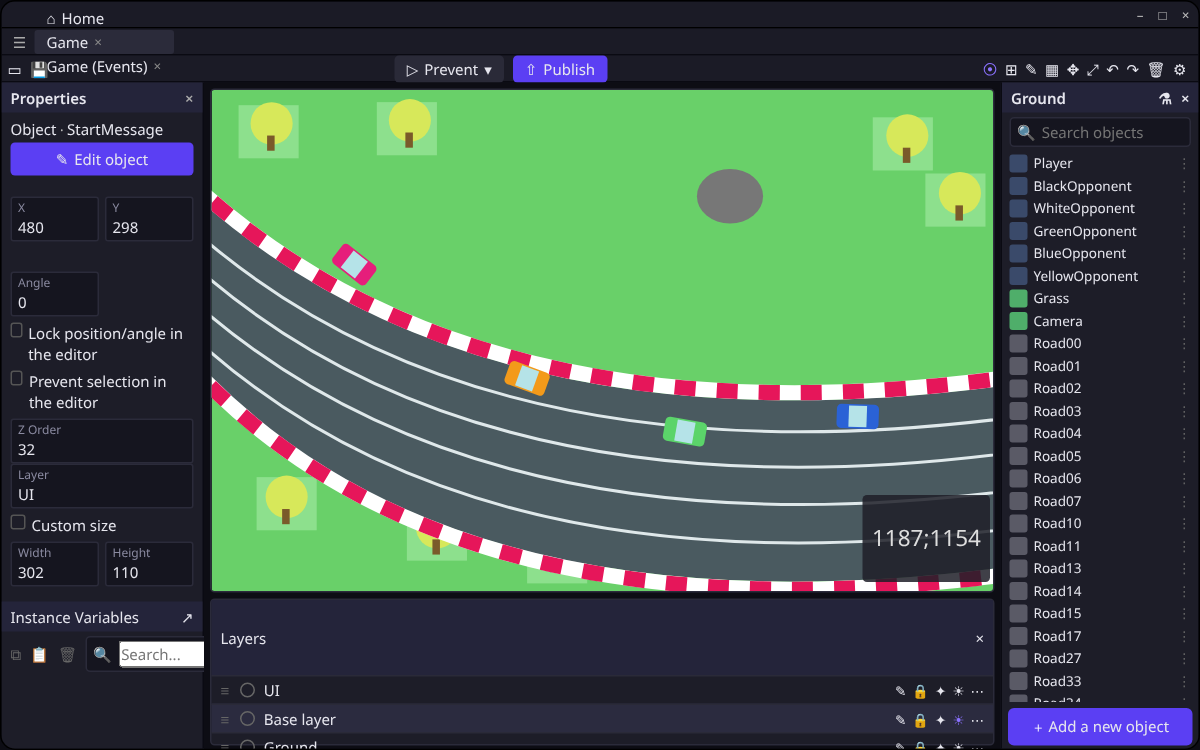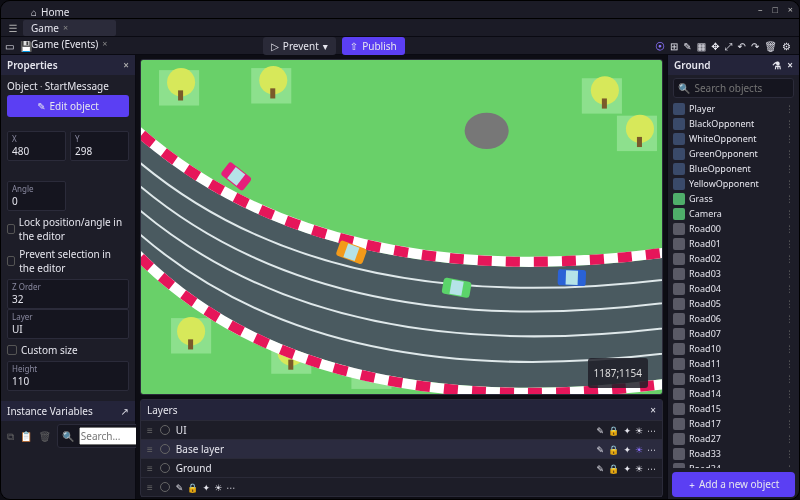--- a/index.html
+++ b/index.html
@@ -20,32 +20,32 @@
   
   .left-panel{width:135px;background:#1d1d28;display:flex;flex-direction:column;border-right:1px solid #0a0a12}
   .panel-head{display:flex;align-items:center;justify-content:space-between;padding:3px 6px;background:#24243a;font-weight:600}
   .panel-head .x{color:#aaa}
   .section{padding:4px 6px}
   .edit-btn{background:#5b3ff3;color:#fff;text-align:center;padding:4px 0;border-radius:3px;margin:2px 0 6px;display:flex;align-items:center;justify-content:center;gap:4px}
   .row{display:flex;gap:4px}
   .field{flex:1;background:#15151f;border:1px solid #2b2b3a;border-radius:2px;padding:1px 4px 2px}
   .field .lbl{font-size:8px;color:#8a8aa0;display:block}
   .field input{background:transparent;border:none;color:#e6e6ee;width:100%;font-size:10px}
-  .chk{display:flex;align-items:center;gap:4px;margin:4px 0;font-size:9px;color:#bbb}
+  .chk{display:flex;gap:4px;margin:4px 0;font-size:9px;color:#bbb}
   .chk .box{width:10px;height:10px;border:1px solid #555;border-radius:2px}
   .inst-var{display:flex;align-items:center;justify-content:space-between;padding:3px 6px;background:#24243a;margin-top:6px}
   .inst-row{display:flex;align-items:center;gap:6px;padding:3px 6px}
   .inst-row .search{flex:1;background:#15151f;border:1px solid #2b2b3a;border-radius:3px;padding:2px 4px;display:flex;align-items:center;gap:4px}
   
   .center-col{flex:1;display:flex;flex-direction:column;background:#0d0d14}
   .canvas{flex:1;position:relative;margin:4px;border:1px solid #2b2b3a;border-radius:3px;overflow:hidden}
   .canvas svg{width:100%;height:100%;display:block}
-  .coord{position:absolute;right:14px;bottom:6px;background:rgba(30,30,40,.85);padding:8px 6px;border-radius:3px;font-size:10px;color:#ddd}
+  .coord{position:absolute;right:2px;bottom:6px;background:rgba(30,30,40,.85);padding:19px 6px;border-radius:3px;font-size:15px;color:#ddd}
   .layers{height:98px;margin:0 4px 4px;background:#1d1d28;border:1px solid #2b2b3a;border-radius:3px;display:flex;flex-direction:column}
-  .layers-head{display:flex;justify-content:space-between;align-items:center;padding:3px 6px;background:#24243a}
+  .layers-head{display:flex;justify-content:space-between;align-items:center;padding:18px 6px;background:#24243a}
   .layer{display:flex;align-items:center;padding:2px 6px;gap:6px;border-top:1px solid #2a2a38}
   .layer .grip{color:#666;letter-spacing:1px}
   .layer .eye{width:10px;height:10px;border:1px solid #666;border-radius:50%}
   .layer .name{flex:1}
   .layer .icons{display:flex;gap:4px;color:#888}
   .layer .icons span{font-size:9px}
   
   .right-panel{width:132px;background:#1d1d28;display:flex;flex-direction:column;border-left:1px solid #0a0a12}
   .obj-search{margin:3px 5px;background:#15151f;border:1px solid #2b2b3a;border-radius:3px;padding:2px 4px;display:flex;align-items:center;gap:4px}
   .obj-search input{background:transparent;border:none;flex:1;color:#ccc;font-size:10px}
@@ -148,20 +148,21 @@
           <span class="box"></span>
           <span>Prevent selection in the editor</span>
         </div>
       <div class="field" style="margin-top:2px"><span class="lbl">Z Order</span><input value="32" style=""></div>
       <div class="field" style="margin-top:0"><span class="lbl">Layer</span><input value="UI" style=""></div>
       <div class="chk">
           <span class="box"></span>
           <span>Custom size</span>
         </div>
       <div class="row">
+        <div class="field"><span class="lbl">Width</span><input value="302" style=""></div>
         <div class="field"><span class="lbl">Height</span><input value="110" style=""></div>
       </div>
     </div>
     <div class="inst-var">
       <span>Instance Variables</span>
       <span>↗</span>
     </div>
     <div class="inst-row">
       <span style="color:#666">⧉</span>
       <span style="color:#666">📋</span>

